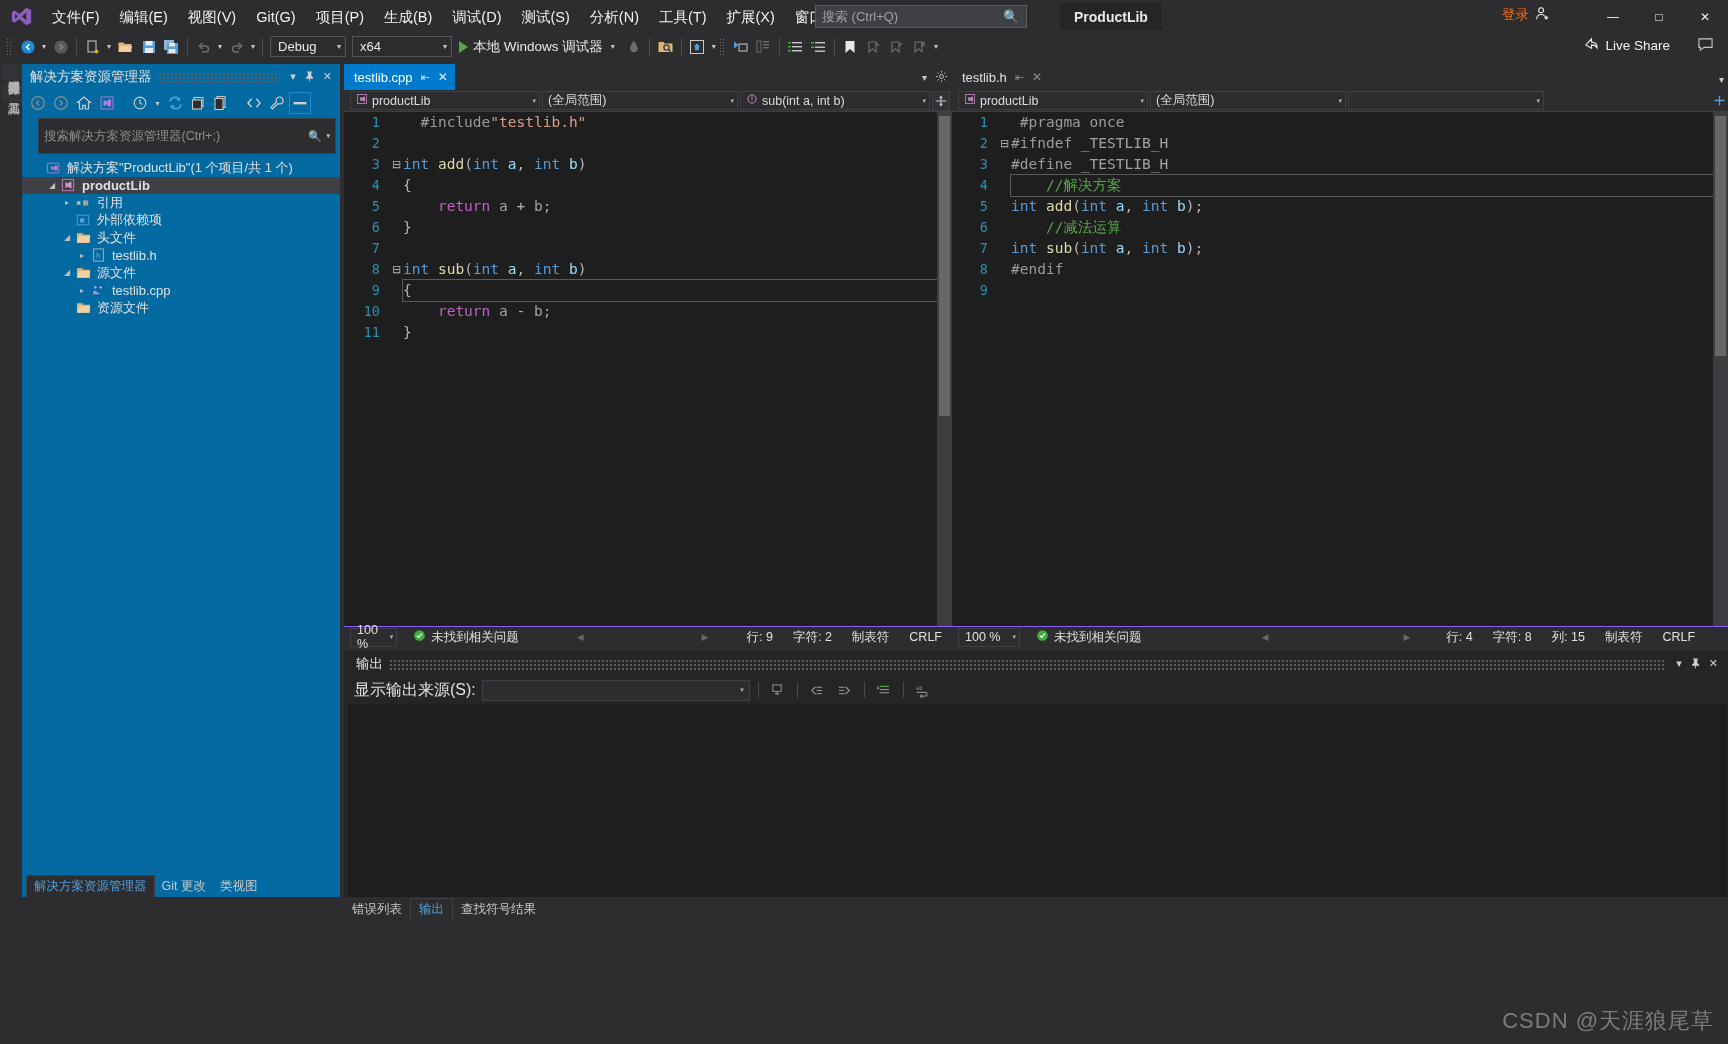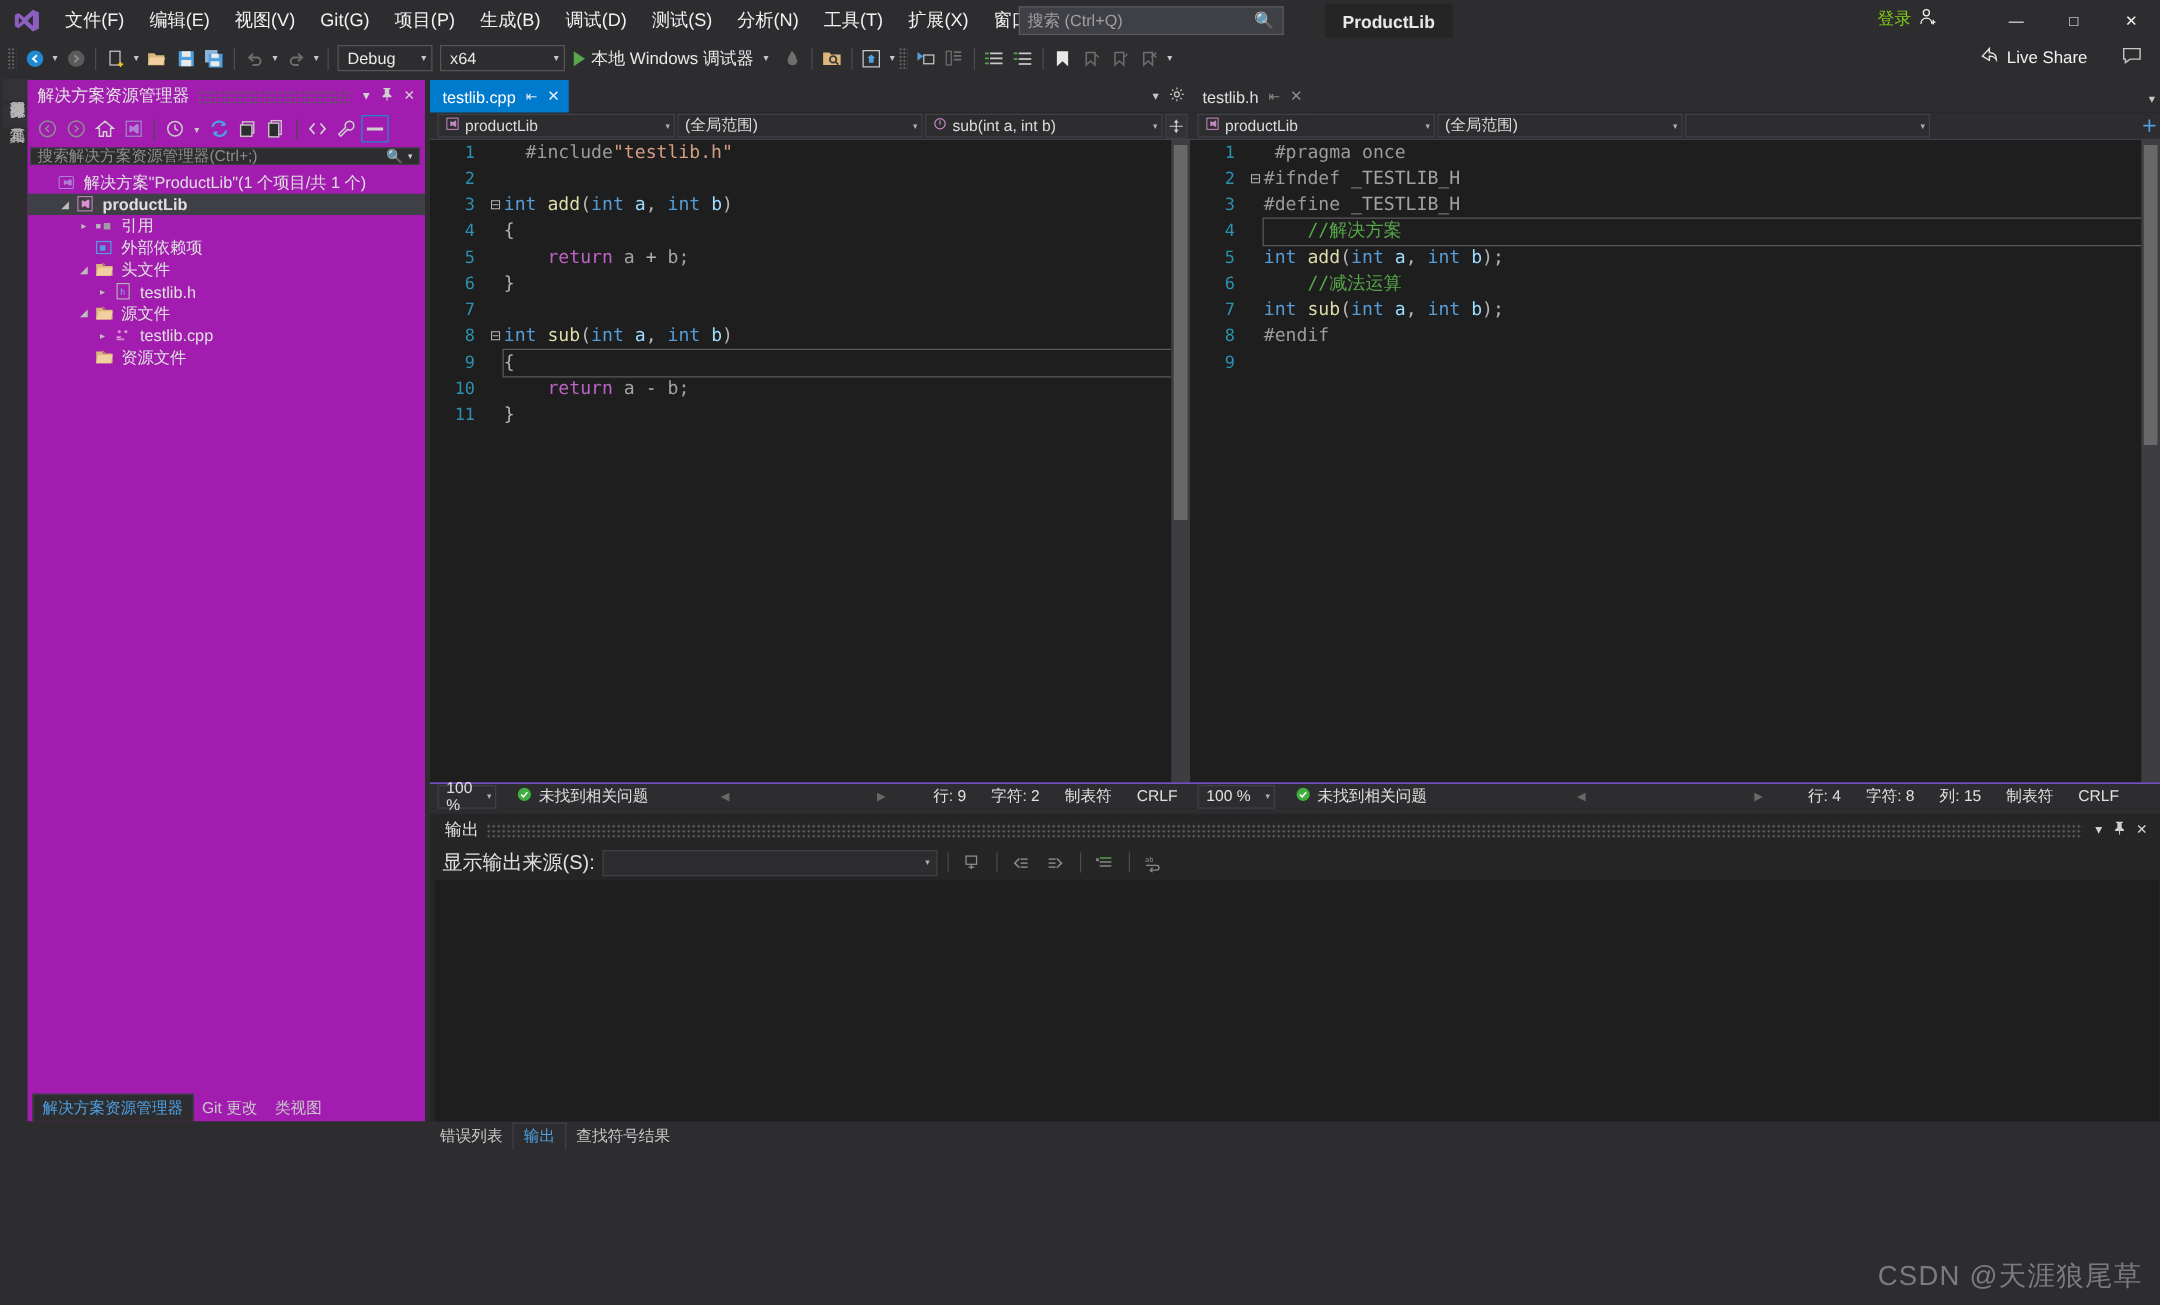--- a/index.html
+++ b/index.html
@@ -32,21 +32,21 @@
   }
   .searchbox .ph { color: #a0a0a0; font-size: 13px; flex: 1; }
   .searchbox .sicon { color: #d4d4d4; font-size: 13px; }
   .proj-chip {
     position: absolute; left: 1060px; top: 3px; height: 27px;
     background: #252526; color: #e8e8e8; font-size: 14px; font-weight: bold;
     display: flex; align-items: center; padding: 0 14px;
   }
   .login {
     position: absolute; right: 178px; top: 6px; display: flex; align-items: center; gap: 6px;
-    color: #84cc16; font-size: 13.5px;
+    color: #f97316; font-size: 13.5px;
   }
   .wincontrols { position: absolute; right: 0; top: 0; display: flex; height: 33px; }
   .wc { width: 46px; height: 33px; display: flex; align-items: center; justify-content: center;
         color: #f1f1f1; font-size: 12px; }
 
   
   .toolbar {
     position: absolute; left: 0; top: 33px; width: 1728px; height: 27px;
     background: #2d2d30; display: flex; align-items: center; padding-left: 6px;
   }
@@ -75,35 +75,35 @@
   
   .vdock { position: absolute; left: 0; top: 60px; width: 22px; height: 880px; background: #2d2d30; }
   .vtab {
     writing-mode: vertical-rl; background: #333337; color: #b4b4b4; font-size: 12.5px;
     padding: 9px 3px; margin: 3px 2px; text-align: center; letter-spacing: 0px;
   }
 
   
   .sol {
     position: absolute; left: 22px; top: 64px; width: 318px; height: 833px;
-    background: #a21caf; display: flex; flex-direction: column;
+    background: #0369a1; display: flex; flex-direction: column;
   }
   .sol-head { height: 25px; display: flex; align-items: center; padding: 0 4px 0 8px; }
   .sol-title { color: #e2e2e2; font-size: 13.5px; white-space: nowrap; }
   .dotfill { flex: 1; height: 12px; margin: 0 6px;
     background-image: radial-gradient(#5c5c5c 1px, transparent 1px); background-size: 4px 4px;
     background-position: 0 5px; }
   .sol-hbtn { color: #d0d0d0; font-size: 11px; padding: 0 4px; }
   .sol-toolbar { height: 28px; display: flex; align-items: center; padding-left: 5px; gap: 1px; }
   .sb { width: 22px; height: 22px; display: flex; align-items: center; justify-content: center;
         color: #c4c4c4; font-size: 13px; }
   .sb.active { border: 1px solid #1f8ad2; }
   .sb-sep { width: 1px; height: 17px; background: #4a4a4f; margin: 0 4px; }
   .sol-search {
-    height: 14px; margin: 1px 4px 3px 2px; background: #2d2d30; border: 1px solid #3f3f46;
+    height: 36px; margin: 1px 4px 3px 16px; background: #2d2d30; border: 1px solid #3f3f46;
     display: flex; align-items: center; padding: 0 5px;
   }
   .sol-search .ph { flex: 1; color: #8e8e8e; font-size: 12.5px; }
   .sol-search .ic { color: #d0d0d0; font-size: 11px; }
   .tree { flex: 1; overflow: hidden; padding-top: 2px; }
   .trow { height: 17.5px; display: flex; align-items: center; color: #e0e0e0; font-size: 13px;
           white-space: nowrap; }
   .trow.sel { background: #3f3f46; }
   .trow.bold { font-weight: bold; }
   .tarrow { width: 14px; text-align: center; color: #bdbdbd; font-size: 8px; flex: 0 0 14px; }

